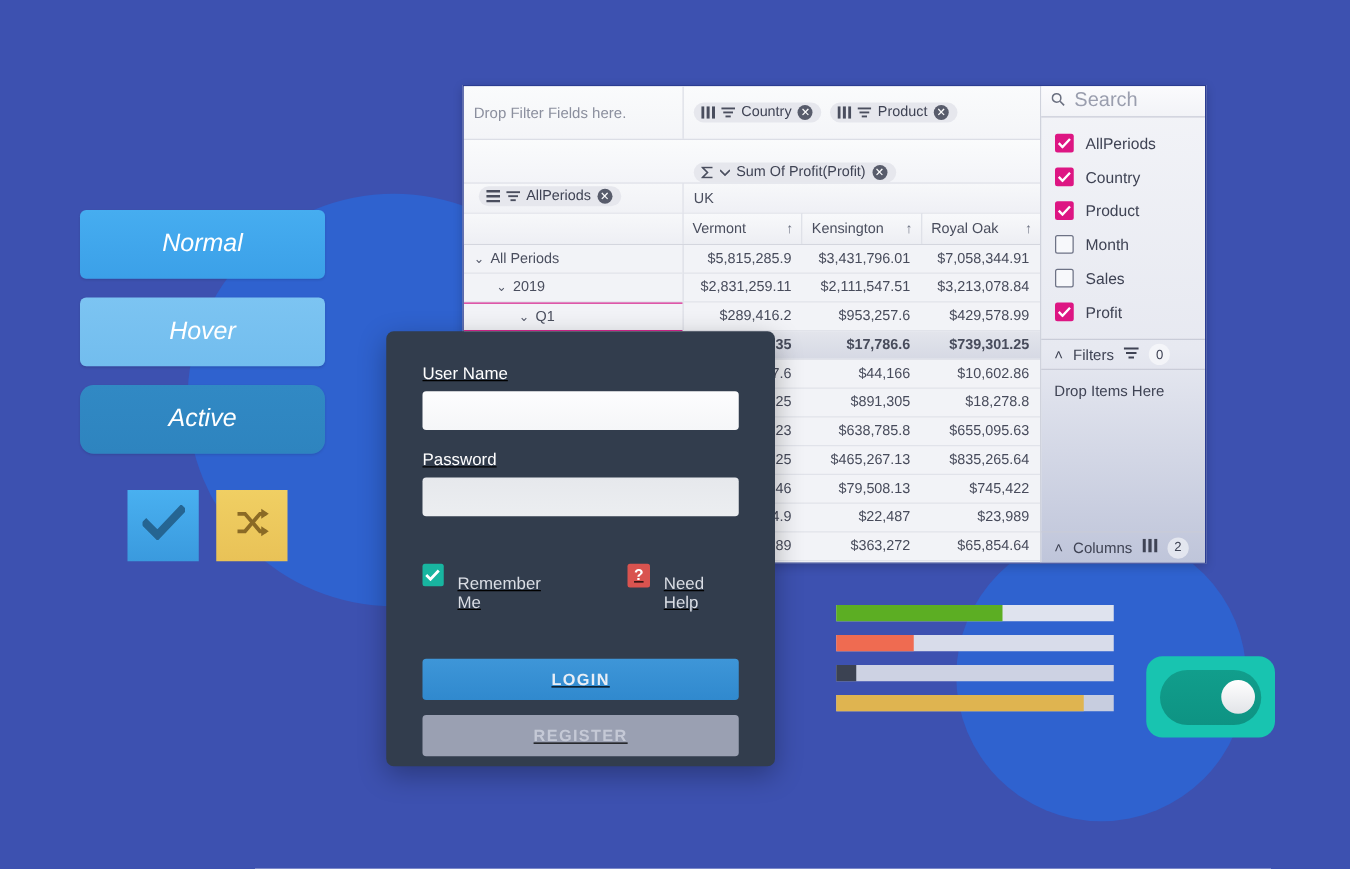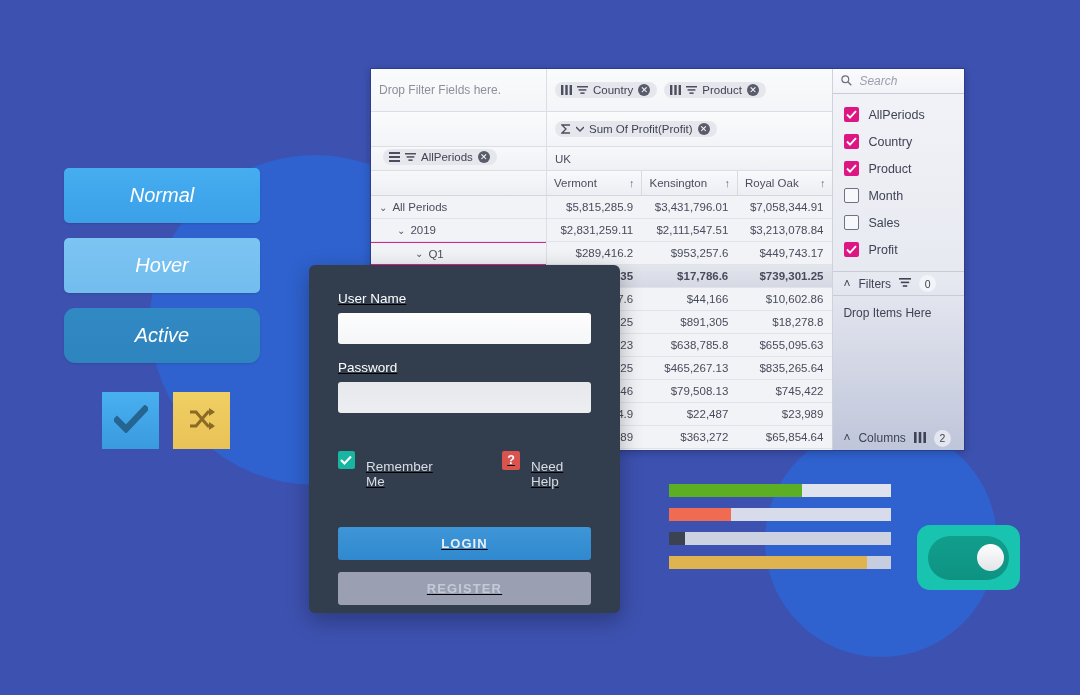--- a/index.html
+++ b/index.html
@@ -53,21 +53,21 @@
   #pivot-main { width: 463px; height: 100%; position: relative; display: flex; flex-direction: column; }
 
   
   #pivot-top { display: flex; height: 43px; border-bottom: 1px solid #dcdee6;
                background: linear-gradient(180deg,#fafbfc 0%,#f4f5f8 100%); }
   #filter-drop { width: 176px; border-right: 1px solid #dcdee6; display: flex; align-items: center; padding-left: 8px; }
   #filter-drop .ph { color: #8b8f9e; font-size: 12px; }
   #col-drop { flex: 1; display: flex; align-items: center; padding-left: 8px; gap: 7px; }
 
   #pivot-values-row { display: flex; height: 35px; border-bottom: 1px solid #dcdee6;
-                      background: linear-gradient(180deg,#fafbfc 0%,#f3f4f8 100%); }
+                      background: linear-gradient(180deg,#fafbfc 0%,#f3f4f8 100%); align-items: flex-end; }
   #values-left { width: 176px; border-right: 1px solid #dcdee6; }
   #values-right { flex: 1; display: flex; align-items: center; padding-left: 8px; }
 
   .chip {
     display: inline-flex; align-items: center; gap: 5px;
     background: #e6e7ed; border-radius: 11px;
     padding: 2px 7px 2px 6px; font-size: 11.5px; color: #3f4354; white-space: nowrap;
   }
   .chip .x {
     width: 12px; height: 12px; border-radius: 50%; background: #585c6b;
@@ -112,21 +112,21 @@
   
   #field-panel {
     width: 132px; height: 100%;
     border-left: 1px solid #cfd2dc;
     background: linear-gradient(180deg,#f3f4f8 0%,#e7e9f1 55%, #bfc5da 100%);
     display: flex; flex-direction: column;
   }
   #search-box { height: 25px; display: flex; align-items: center; gap: 7px;
                 padding: 0 8px; border-bottom: 1px solid #c9ccd8;
                 background: linear-gradient(180deg,#fbfbfd,#f2f3f7); }
-  #search-box .ph { color: #9a9eae; font-size: 12px; font-style: italic; }
+  #search-box .ph { color: #9a9eae; font-size: 16px; }
   #field-list { padding: 7px 0 0 0; }
   .field-item { display: flex; align-items: center; gap: 9px; height: 27px; padding-left: 11px; }
   .cb { width: 15px; height: 15px; border-radius: 2px; flex: none;
         display: flex; align-items: center; justify-content: center; }
   .cb-on  { background: #dd1683; }
   .cb-off { background: #f7f8fb; border: 1.5px solid #6d7285; }
   .cb-on svg { display: block; }
   .field-item span { color: #3f4354; font-size: 12.5px; }
 
   #filters-hdr, #columns-hdr {
@@ -386,21 +386,21 @@
               <div>$7,058,344.91</div>
             </div>
             <div class="rr">
               <div>$2,831,259.11</div>
               <div>$2,111,547.51</div>
               <div>$3,213,078.84</div>
             </div>
             <div class="rr">
               <div>$289,416.2</div>
               <div>$953,257.6</div>
-              <div>$449,743.17</div>
+              <div>$429,578.99</div>
             </div>
             <div class="rr row-focus">
               <div>$57,790.35</div>
               <div>$17,786.6</div>
               <div>$739,301.25</div>
             </div>
             <div class="rr">
               <div>7.6</div>
               <div>$44,166</div>
               <div>$10,602.86</div>

